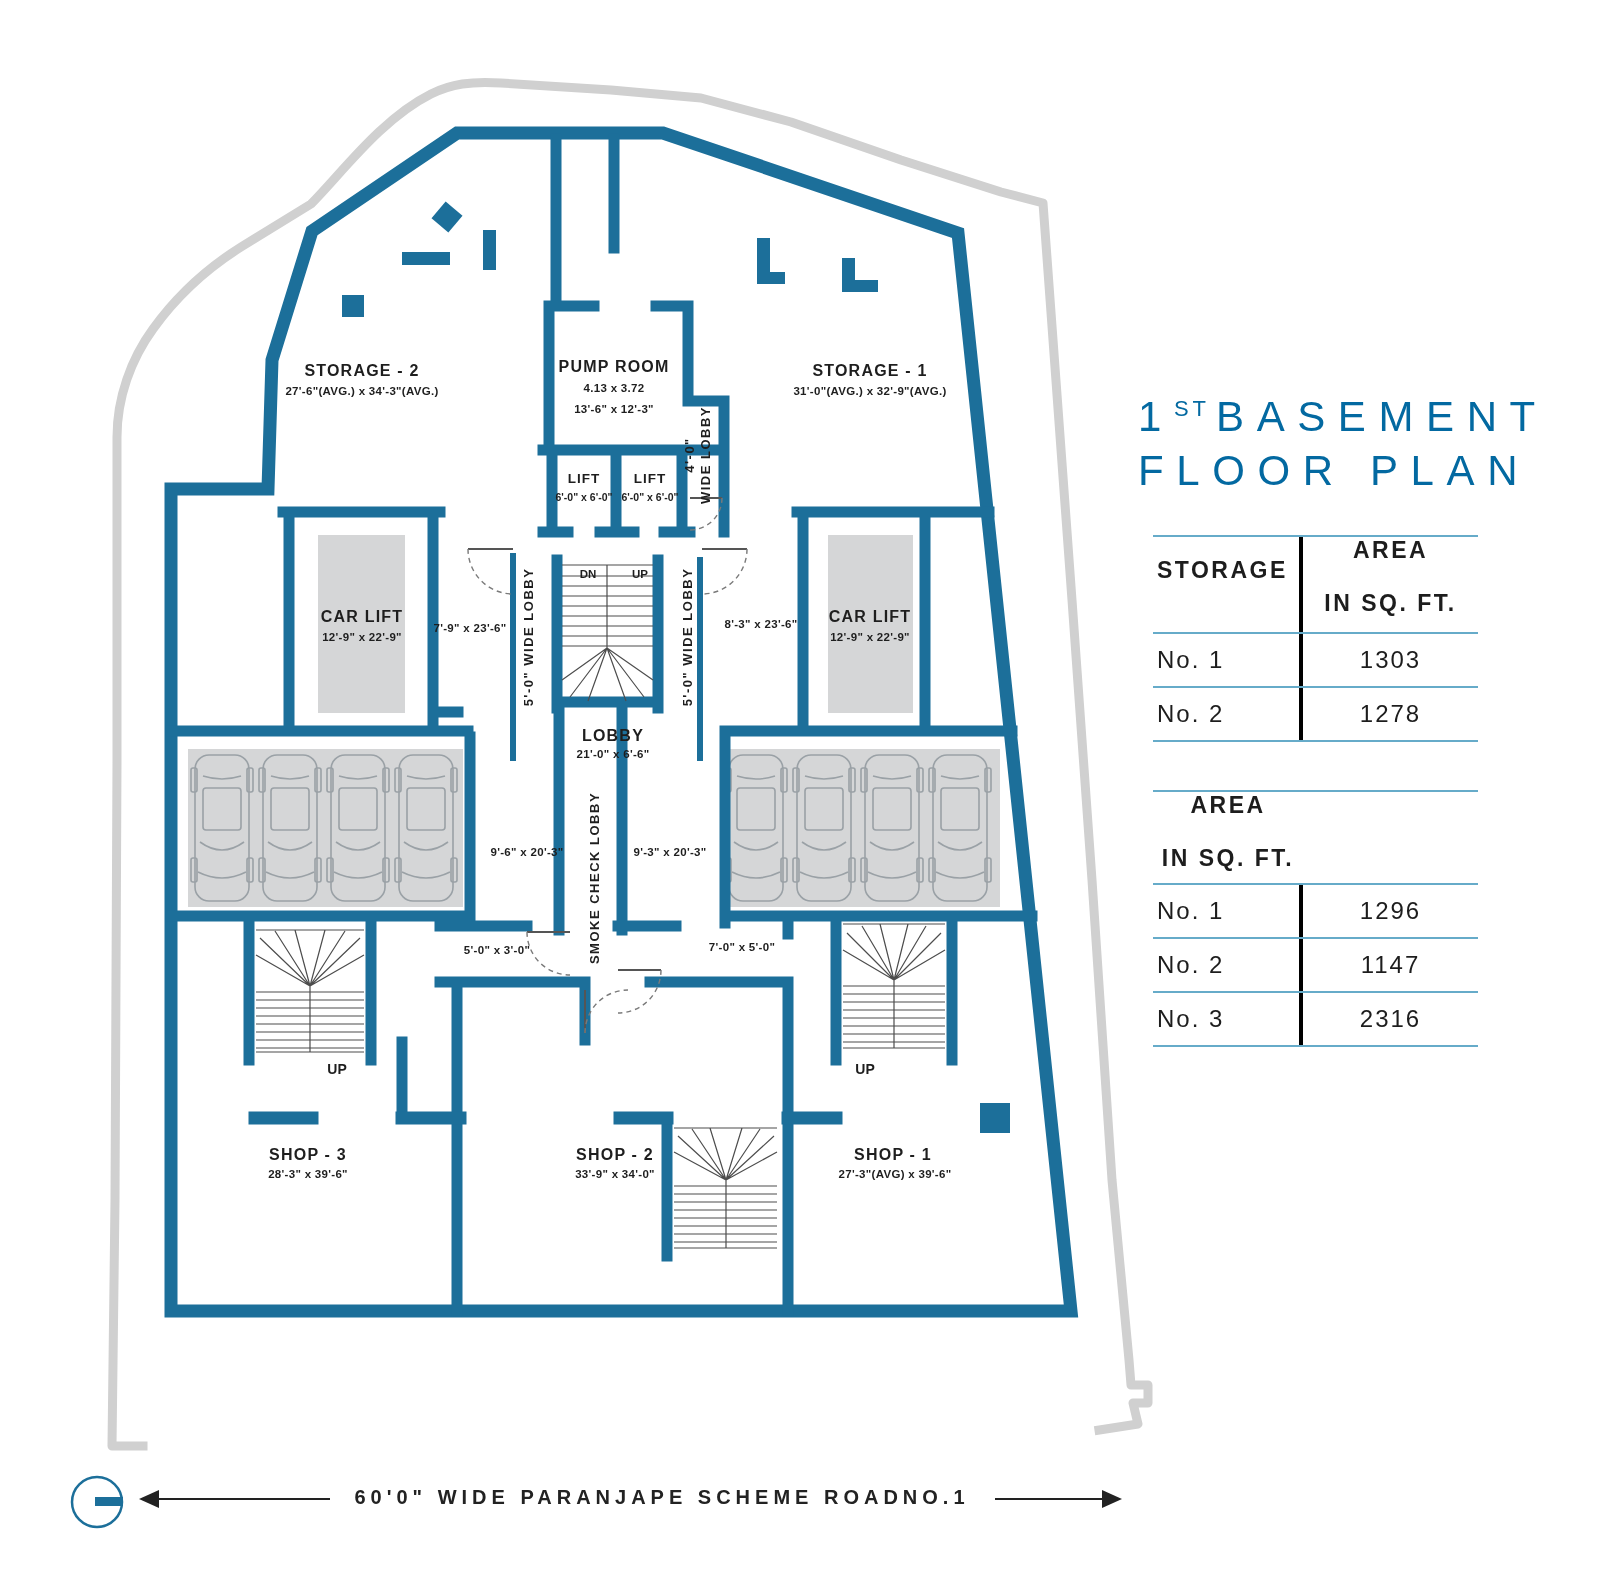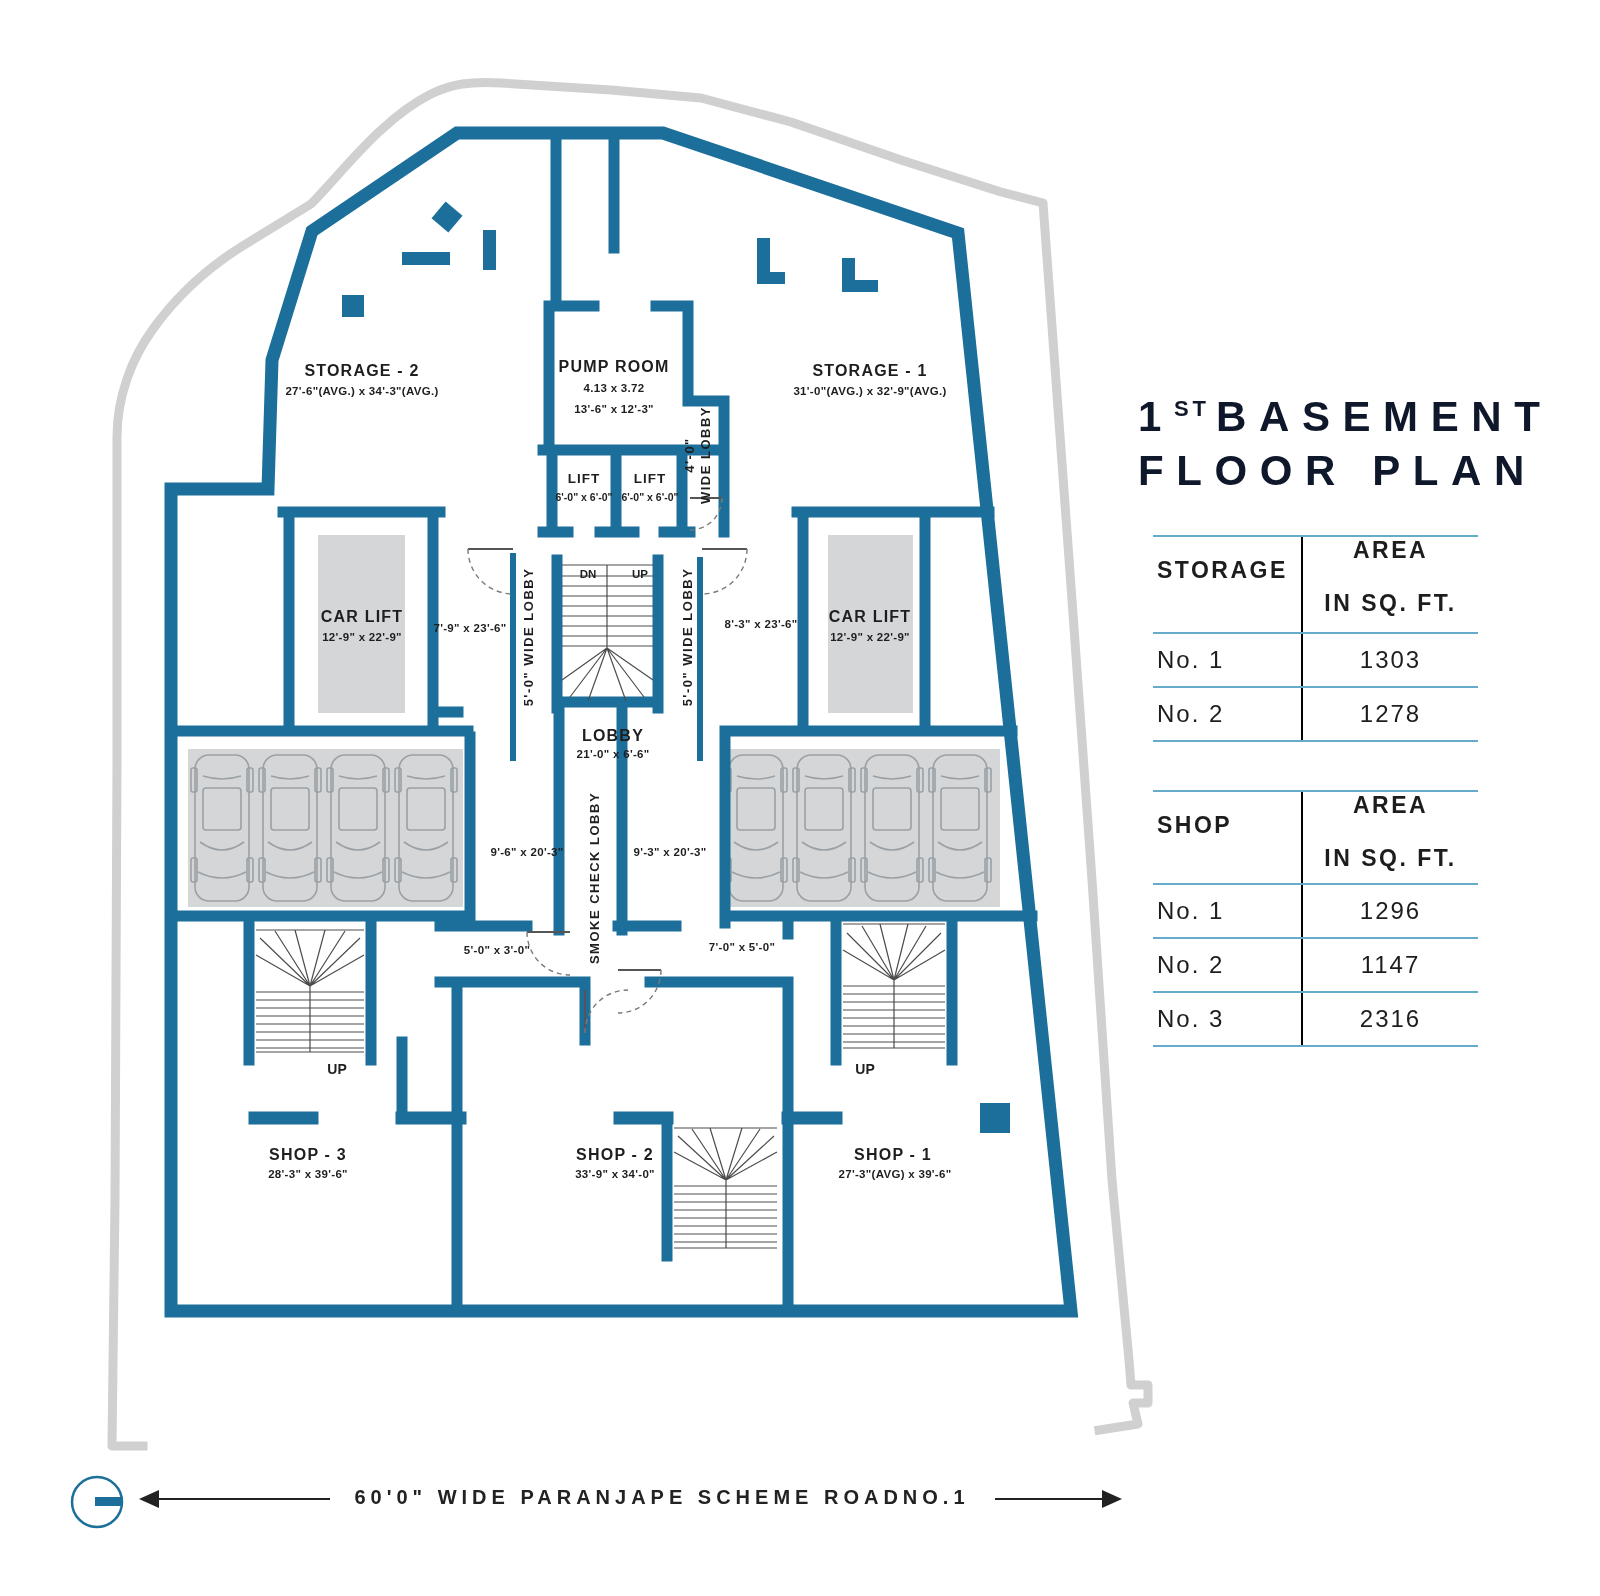--- a/index.html
+++ b/index.html
@@ -29,27 +29,27 @@
   text{fill:#1e1e1e;font-family:"Liberation Sans", sans-serif;}
   .rname{font-size:16px;font-weight:700;letter-spacing:1.2px;text-anchor:middle;}
   .rdim{font-size:11.5px;font-weight:700;letter-spacing:.3px;text-anchor:middle;}
   .rsmall{font-size:13.5px;font-weight:700;letter-spacing:1px;text-anchor:middle;}
   .rsmalldim{font-size:10.5px;font-weight:700;text-anchor:middle;}
   .vlabel{font-size:13px;font-weight:700;letter-spacing:1.5px;text-anchor:middle;}
   .updn{font-size:11.5px;font-weight:700;text-anchor:middle;}
   .upbig{font-size:14px;font-weight:700;text-anchor:middle;}
 
   
-  .title-block{position:absolute;left:1138px;top:390px;color:#0f172a;
-               font-weight:700;font-size:42px;letter-spacing:.30em;line-height:1.28;white-space:nowrap;}
+  .title-block{position:absolute;left:1138px;top:390px;color:#0369a1;
+               font-weight:400;font-size:42px;letter-spacing:.30em;line-height:1.28;white-space:nowrap;}
   .title-block sup{font-size:22px;letter-spacing:.18em;margin-right:6px;}
   .tbl{position:absolute;left:1153px;width:325px;color:#1d1d1d;}
   .trow{display:grid;grid-template-columns:150px 1fr;border-top:2px solid #66abc9;}
   .trow:last-child{border-bottom:2px solid #66abc9;}
-  .c1{border-right:2px solid #000000;padding-left:4px;}
+  .c1{border-right:4px solid #000000;padding-left:4px;}
   .thead{height:95px;}
   .thead .c1{padding-top:20px;font-size:23px;font-weight:700;letter-spacing:2.5px;}
   .thead .c2{text-align:center;font-size:23px;font-weight:700;letter-spacing:2.5px;}
   .thead .c2 div:first-child{}
   .thead .c2 div:last-child{margin-top:26px;}
   .drow{height:52px;font-size:24px;letter-spacing:2px;}
   .drow .c1{display:flex;align-items:center;}
   .drow .c2{display:flex;align-items:center;justify-content:center;}
   .storage-tbl{top:535px;}
   .shop-tbl{top:790px;}
@@ -260,21 +260,20 @@
     <div class="c2">1303</div>
   </div>
   <div class="trow drow">
     <div class="c1">No. 2</div>
     <div class="c2">1278</div>
   </div>
 </div>
 
 <div class="tbl shop-tbl">
   <div class="trow thead">
-    <div class="c1">SHOP</div>
     <div class="c2">
       <div>AREA</div>
       <div>IN SQ. FT.</div>
     </div>
   </div>
   <div class="trow drow">
     <div class="c1">No. 1</div>
     <div class="c2">1296</div>
   </div>
   <div class="trow drow">

